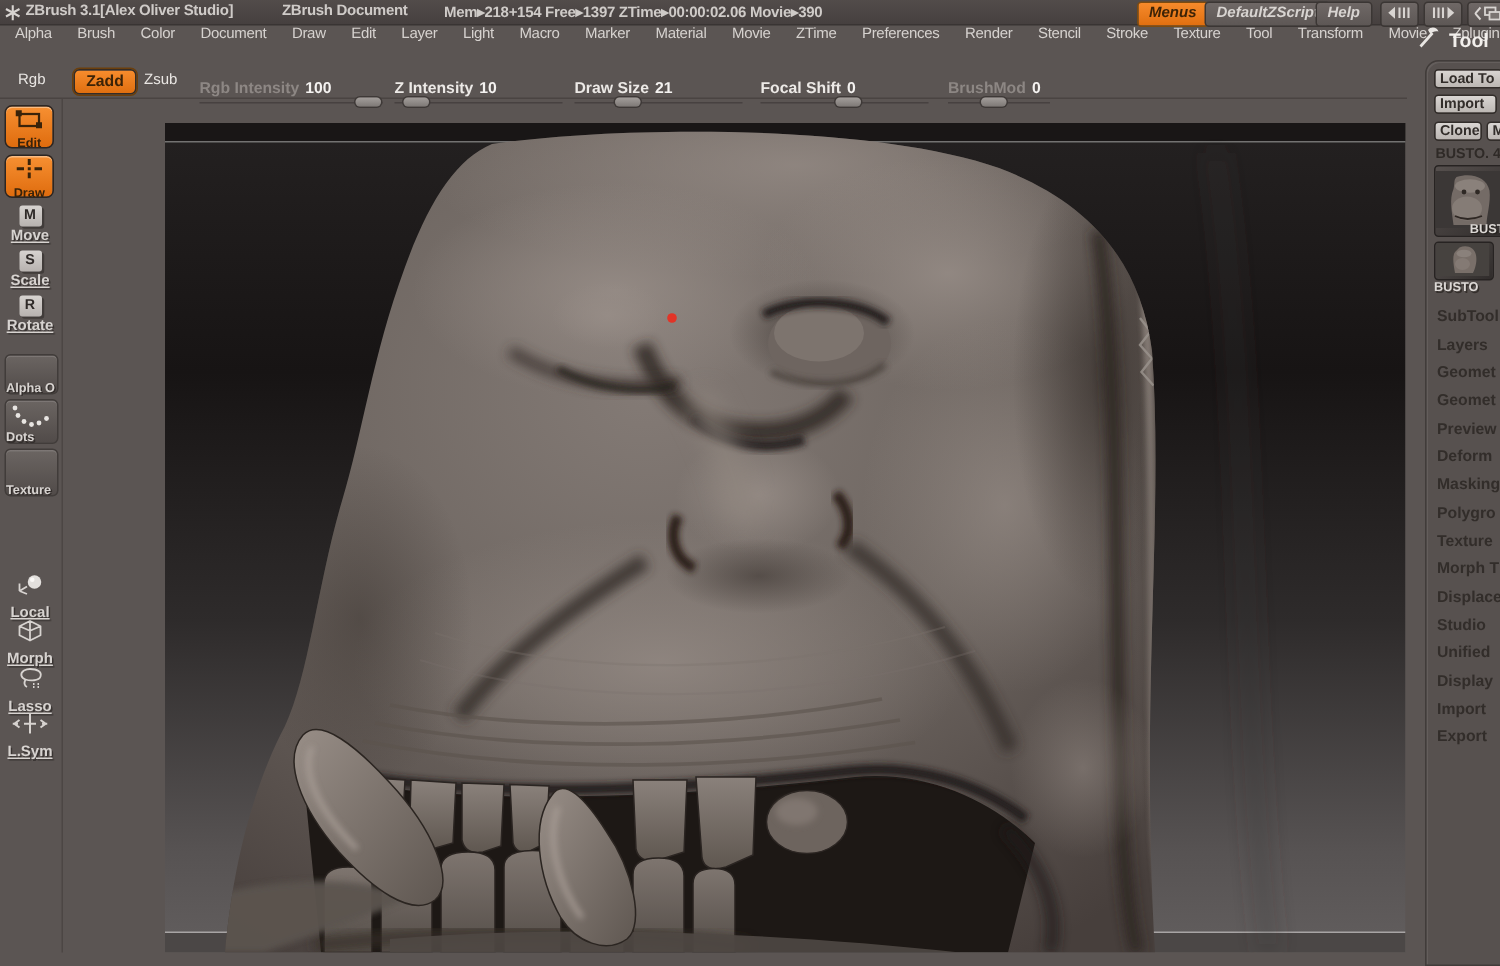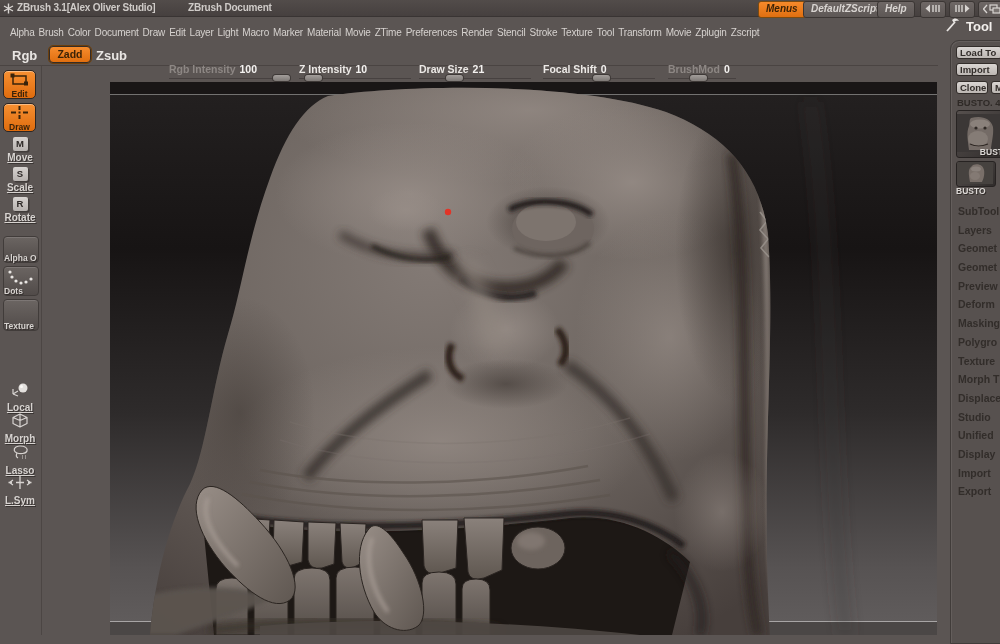--- a/index.html
+++ b/index.html
@@ -16,32 +16,32 @@
   .tbtn{position:absolute;top:1px;height:17px;line-height:13px;border-radius:3px;
     background:linear-gradient(#6f6866,#5d5755);border:1px solid #3b3634;
     color:#d8d4d1;font-size:10px;font-weight:bold;text-align:left;padding:0 7px;
     box-sizing:border-box;white-space:nowrap;font-style:italic;}
   .tbtn.orange{background:linear-gradient(#f68a2b,#e06f10);color:#3c2307;border-color:#7c4b10;}
   .iconbtn{padding:0 4px;}
   .iconbtn svg{display:block;margin-top:2px;}
 
   
   .menubar{position:absolute;left:0;top:17px;width:938px;height:21px;display:flex;
-    align-items:flex-end;gap:4px;padding-left:10px;font-size:10px;color:#d6d2cf;
+    align-items:flex-start;gap:17px;padding-left:10px;font-size:10px;color:#d6d2cf;
     letter-spacing:-0.2px;}
   .menubar span{white-space:nowrap;cursor:default;}
 
   
   .toolrow{position:absolute;left:0;top:44px;width:938px;height:22px;
     border-bottom:1px solid #4a4442;box-sizing:border-box;}
-  .trlabel{position:absolute;top:4px;font-size:13px;font-weight:bold;color:#e9e6e3;}
+  .trlabel{position:absolute;top:4px;font-size:10px;font-weight:normal;color:#e9e6e3;}
   .zaddbtn{position:absolute;left:49px;top:2px;width:40px;height:15px;line-height:15px;
     text-align:center;background:linear-gradient(#f78c2d,#e06f10);border:1px solid #352c26;
     outline:1px solid #6b3f0d;border-radius:4px;font-size:10.5px;font-weight:bold;color:#3c2307;}
-  .slider{position:absolute;top:19px;height:17px;font-size:10.5px;font-weight:bold;margin-left:36px;}
+  .slider{position:absolute;top:9px;height:17px;font-size:10.5px;font-weight:bold;}
   .slider .lab{color:#ecE9e6;}
   .slider .lab.dim{color:#8d8784;}
   .slider .val{color:#f4f2f0;margin-left:4px;}
   .slider .track{position:absolute;left:0;top:15px;height:1px;background:#474140;width:100%;}
   .slider .knob{position:absolute;top:12px;width:17px;height:6px;border-radius:3px;
     background:linear-gradient(#a39e9b,#7e7976);box-shadow:0 0 0 1px #3e3937;}
 
   
   .obtn{position:absolute;left:3px;width:33px;height:29px;border-radius:5px;
     background:linear-gradient(#f79032,#df6c0e);border:1px solid #2c2623;
@@ -87,20 +87,21 @@
 <body>
 
 <div class="stage">
 
   <div class="titlebar">
     <svg class="tseg" style="left:3px;top:3px" width="11" height="11" viewBox="0 0 11 11">
       <path d="M1,3 L10,8 M10,3 L1,8 M5.5,0.5 L5.5,10.5" stroke="#d8d4d1" stroke-width="1.4" fill="none"></path>
     </svg>
     <span class="tseg" style="left:17px">ZBrush  3.1[Alex Oliver Studio]</span>
     <span class="tseg" style="left:188px">ZBrush Document</span>
+    <span class="tseg" style="left:296px">Mem▸218+154 Free▸1397 ZTime▸00:00:02.06 Movie▸390</span>
     <div class="tbtn orange" style="left:758px">Menus</div>
     <div class="tbtn" style="left:803px">DefaultZScript</div>
     <div class="tbtn" style="left:877px;width:38px">Help</div>
     <div class="tbtn iconbtn" style="left:920px;width:26px">
       <svg width="16" height="9" viewBox="0 0 16 9">
         <path d="M5,0.5 L0.5,4.5 L5,8.5 Z" fill="#d8d4d1"></path>
         <path d="M8,1 V8 M11,1 V8 M14,1 V8" stroke="#d8d4d1" stroke-width="1.4"></path>
       </svg>
     </div>
     <div class="tbtn iconbtn" style="left:949px;width:26px">

